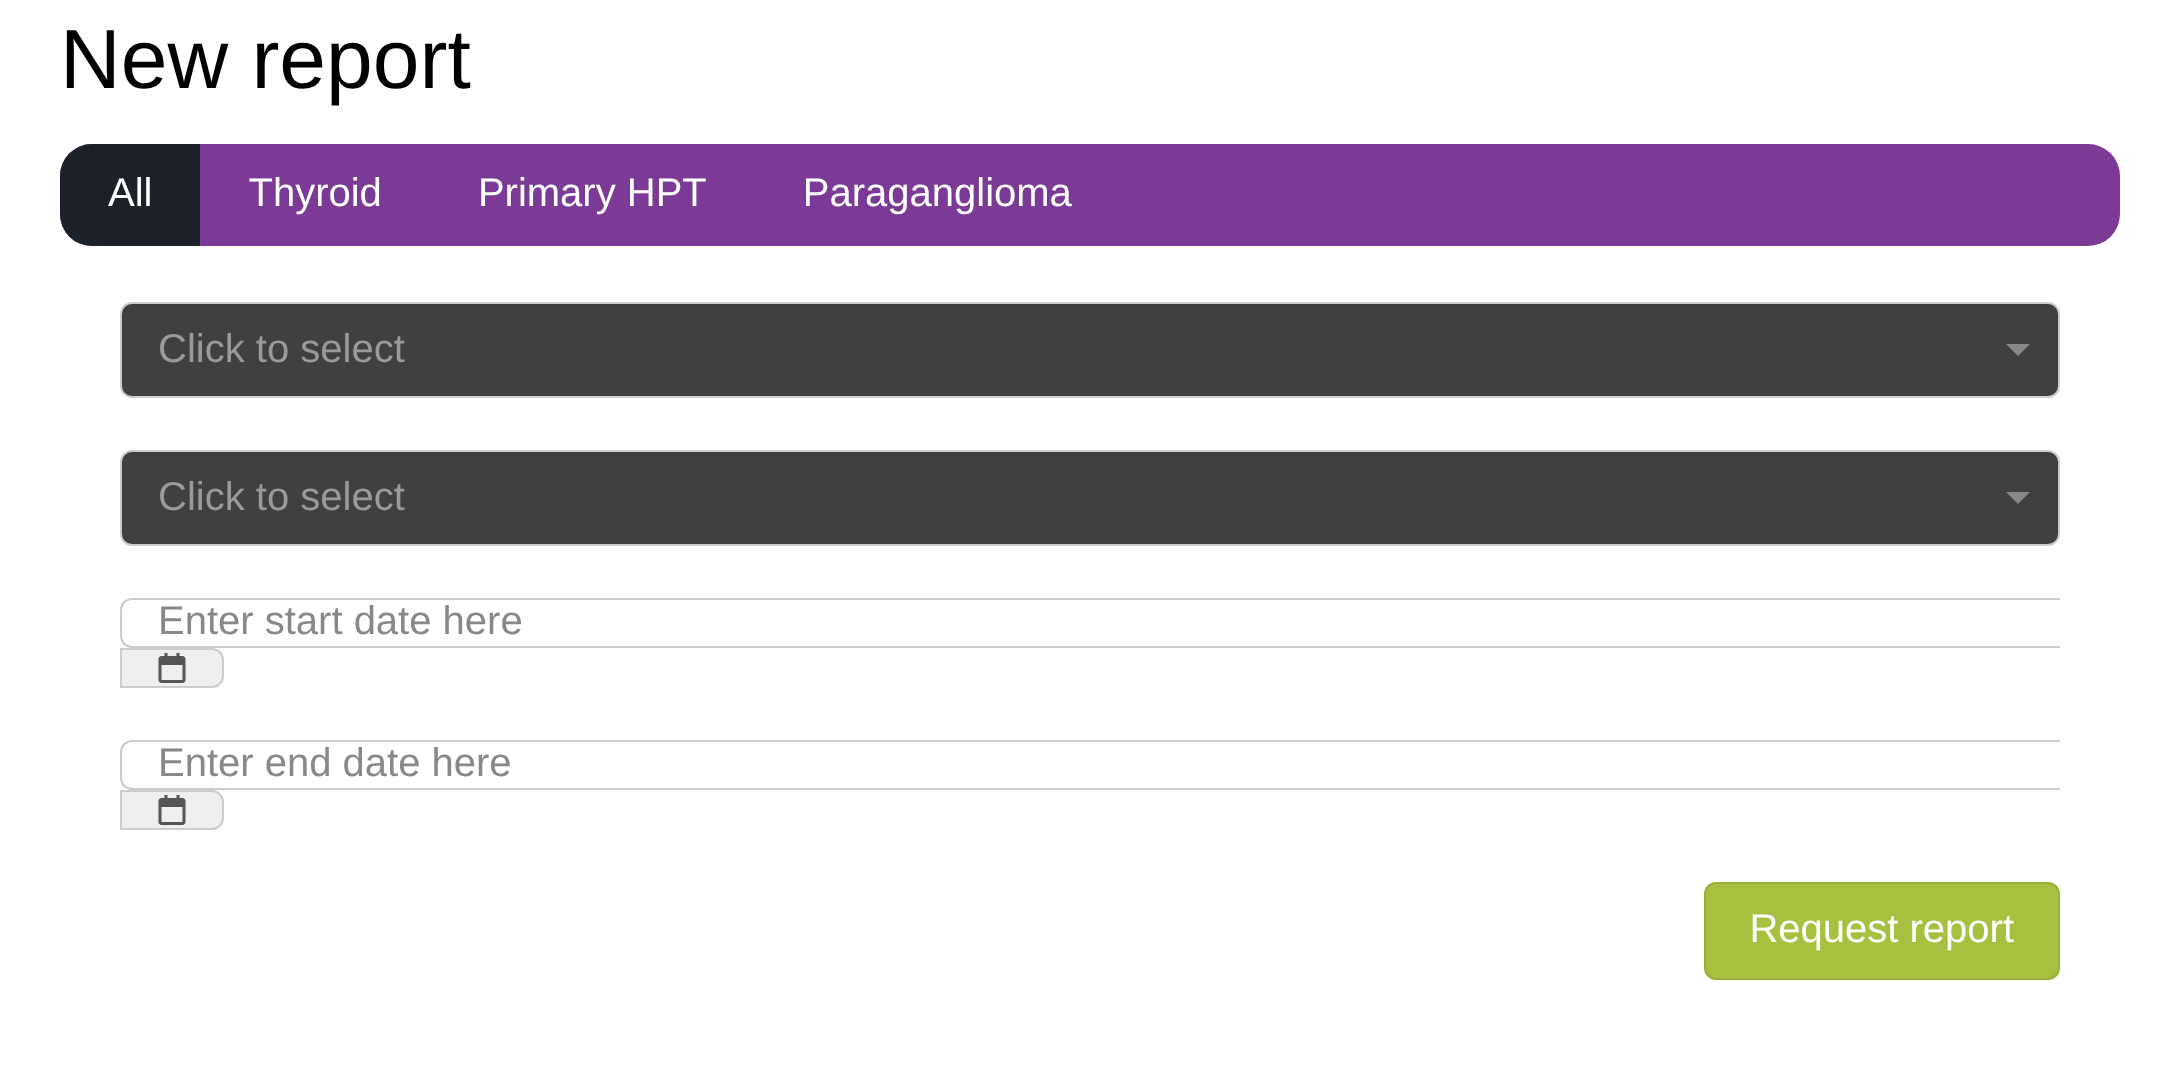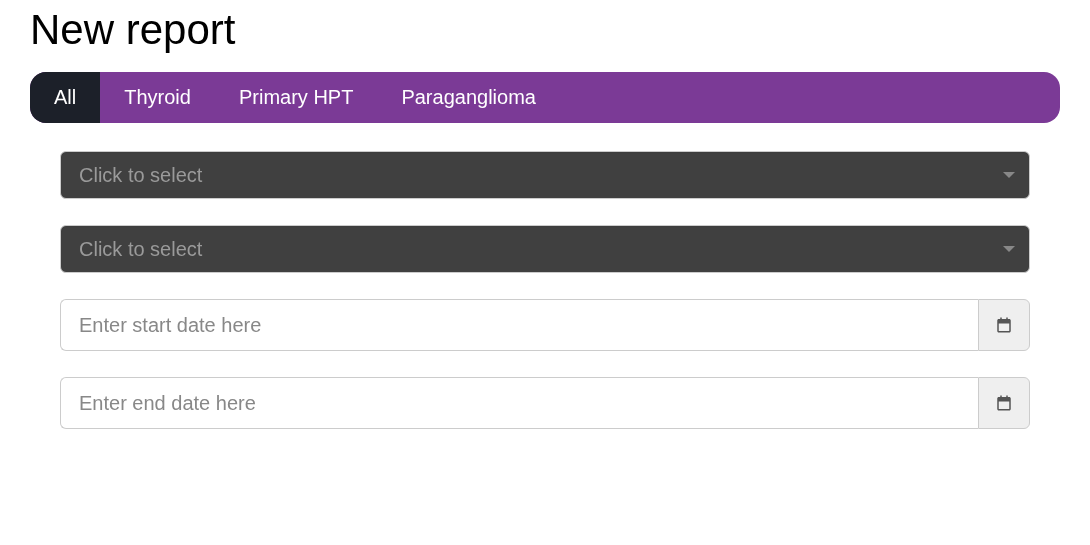--- a/index.html
+++ b/index.html
@@ -59,20 +59,21 @@
     top: 50%;
     transform: translateY(-50%);
     width: 0; height: 0;
     border-left: 6px solid transparent;
     border-right: 6px solid transparent;
     border-top: 6px solid #888;
   }
   .date-row {
     display: flex;
     margin-bottom: 26px;
+    flex-direction: column;
   }
   .date-input {
     flex: 1;
     border: 1px solid #ccc;
     border-right: none;
     border-radius: 6px 0 0 6px;
     height: 52px;
     padding: 0 18px;
     font-size: 20px;
     color: #555;
@@ -140,13 +141,16 @@
 
   <div class="date-row">
     <input class="date-input" type="text" placeholder="Enter end date here" style="">
     <div class="date-btn">
       <svg width="18" height="18" viewBox="0 0 24 24">
         <path d="M7 2v2H5c-1.1 0-2 .9-2 2v14c0 1.1.9 2 2 2h14c1.1 0 2-.9 2-2V6c0-1.1-.9-2-2-2h-2V2h-2v2H9V2H7zm-2 8h14v10H5V10z"></path>
       </svg>
     </div>
   </div>
 
+  <div class="actions">
+    <button class="btn-primary">Request report</button>
+  </div>
 </div>
 
 </body></html>

